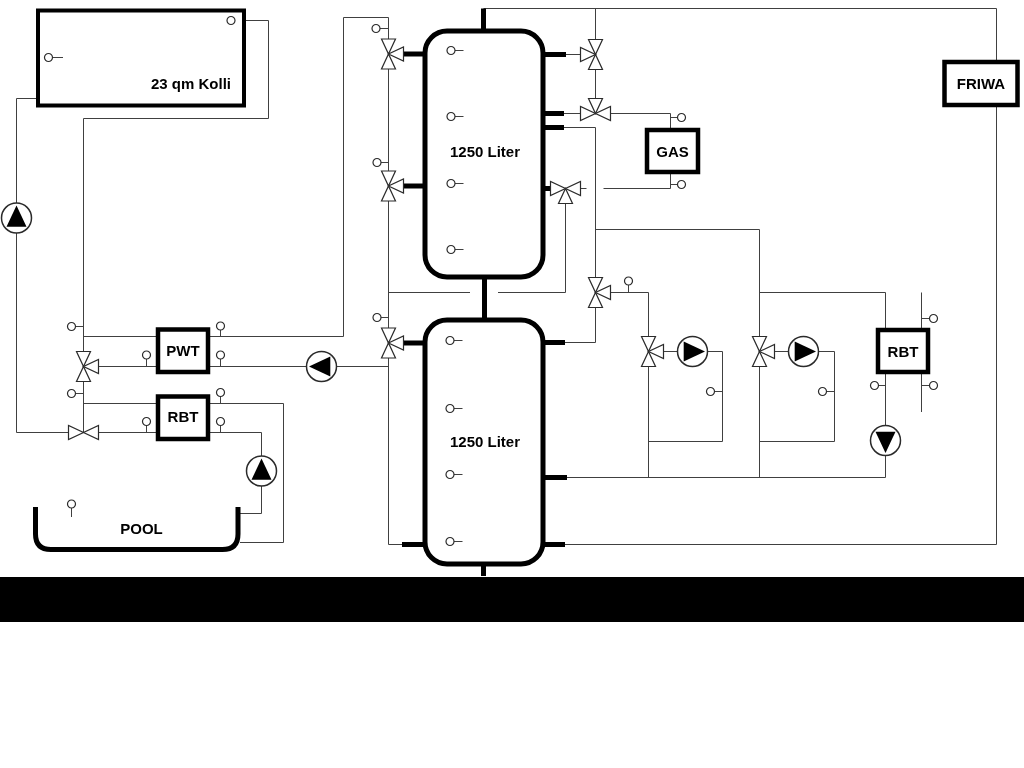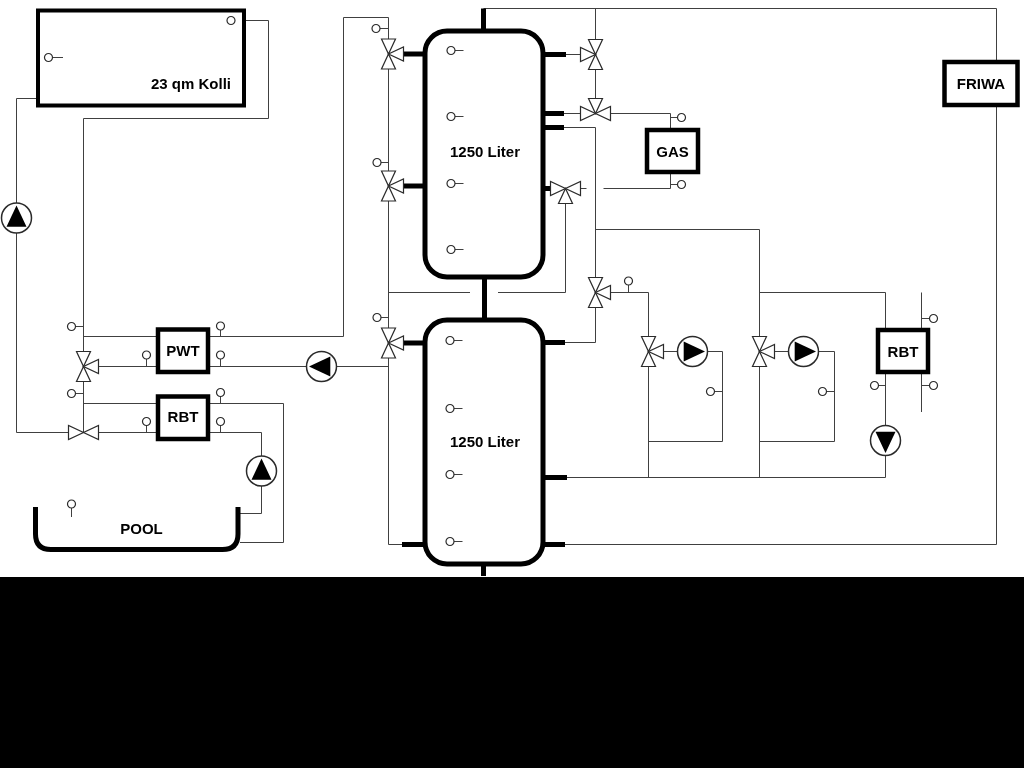--- a/index.html
+++ b/index.html
@@ -1,16 +1,16 @@
 <!DOCTYPE html>
 <html><head>
 <meta charset="utf-8">
 <style>
   html,body{margin:0;padding:0;background:#fff;}
-  .wrap{width:1024px;height:768px;position:relative;background:#fff;overflow:hidden;}
+  .wrap{width:1024px;height:622px;position:relative;background:#fff;overflow:hidden;}
   svg{display:block;}
   text{font-family:"Liberation Sans", sans-serif;font-weight:bold;font-size:15px;fill:#000;}
 </style>
 </head>
 <body>
 <div class="wrap">
 <svg width="1024" height="768" viewBox="0 0 1024 768">
 <defs>
   <g id="v-top">
           <polygon points="-7,-15 7,-15 0,0" fill="#fff" stroke="#2b2b2b" stroke-width="1.2"></polygon>

